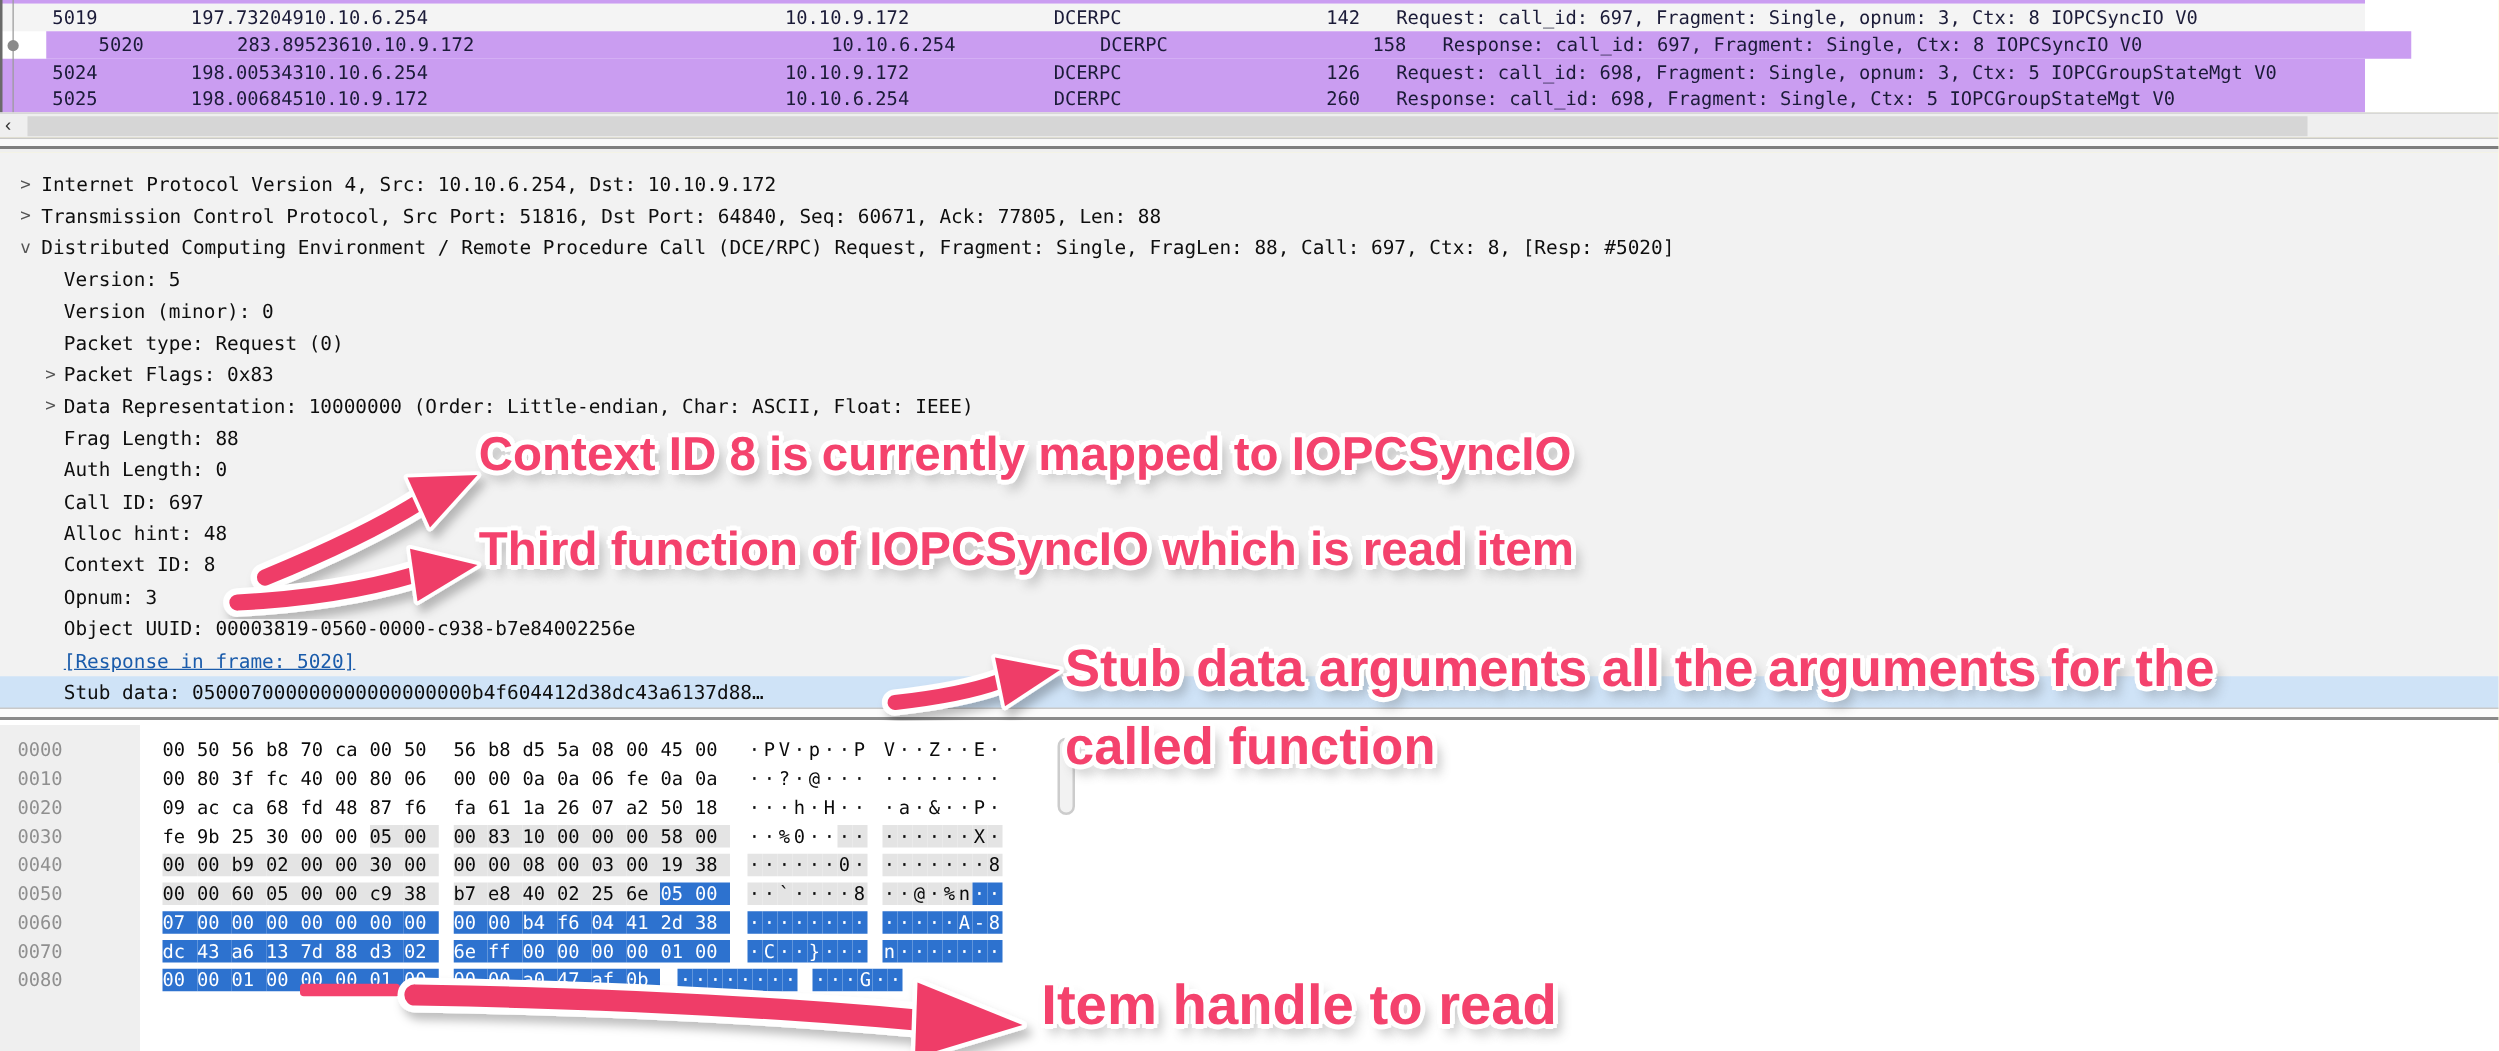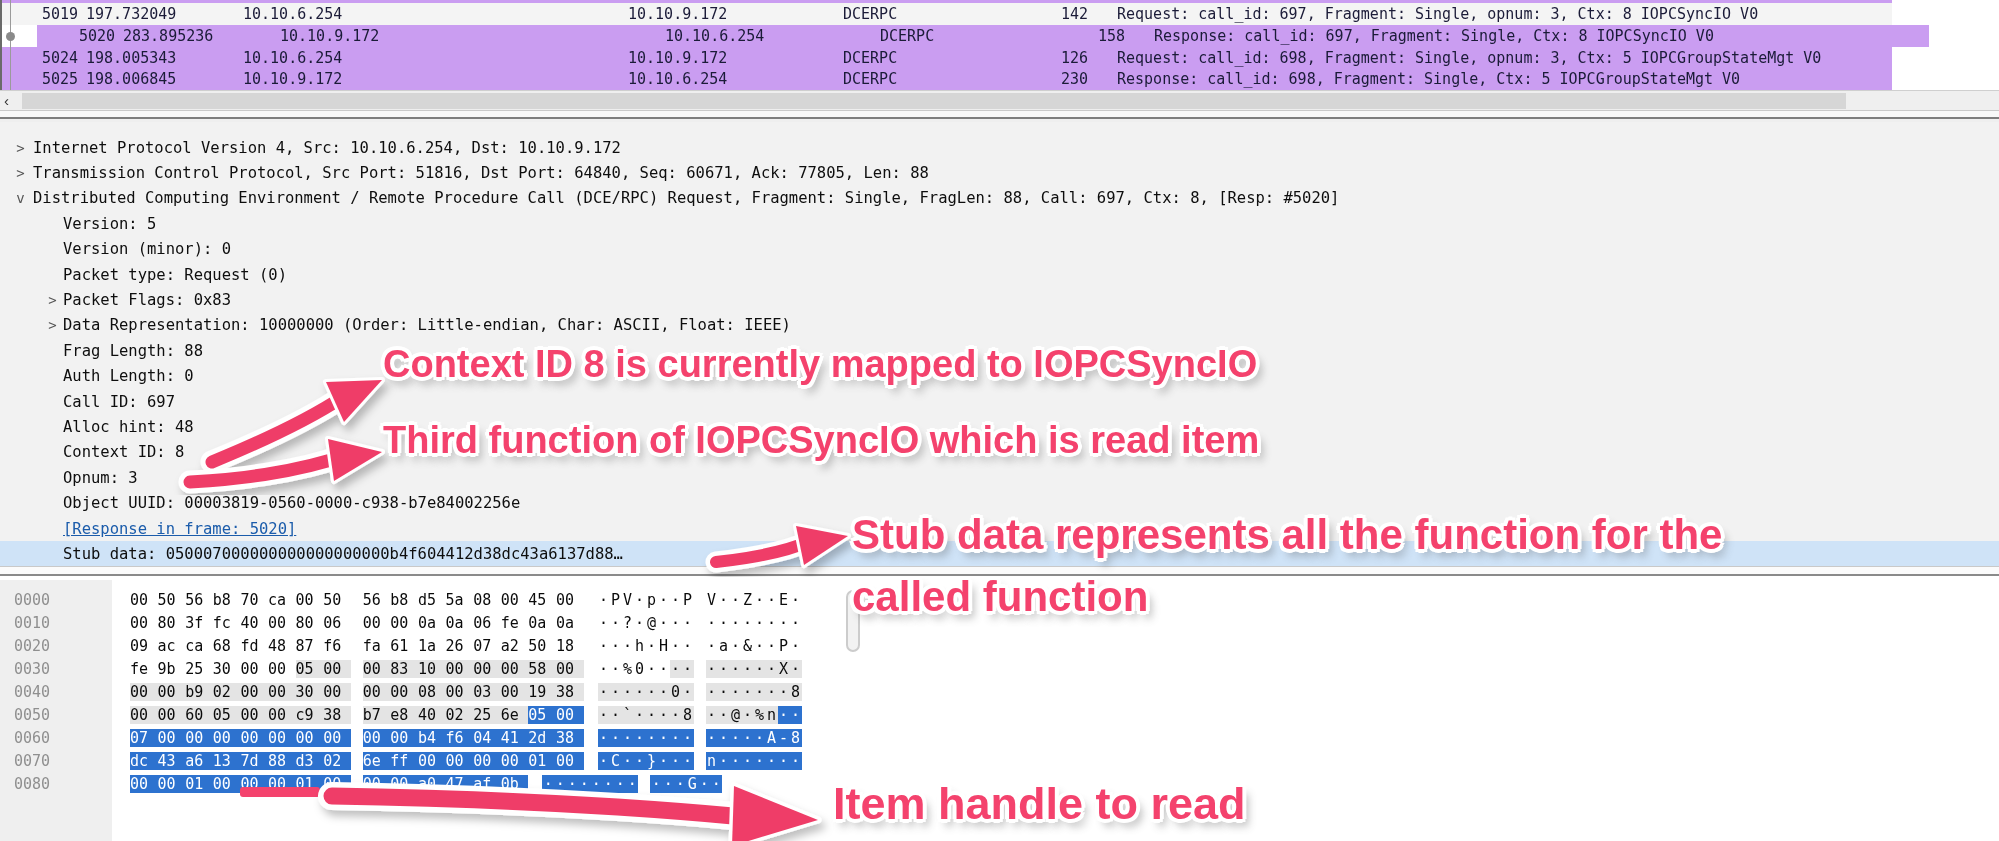--- a/index.html
+++ b/index.html
@@ -8,41 +8,41 @@
        --purple:#ca9df1; --pink:#f4426d; --selblue:#2d72cf; --fieldhl:#cfe3f7; --bgray:#e4e4e4;}
   
   .plist{position:absolute;top:0;left:0;width:1999px;height:90px;background:#ffffff;}
   .leftedge{position:absolute;left:0;top:0;width:2px;height:90px;background:#6a6a6a;}
   .sliver{position:absolute;top:0;left:0;width:1892px;height:3px;background:var(--purple);}
   .prow{position:absolute;left:0;width:1892px;height:22px;display:flex;align-items:center;
         font-size:15px;color:#1b1b38;white-space:pre;}
   .prow.purple{background:var(--purple);}
   .prow.light{background:#f4f4f4;}
   .c-no{flex:0 0 78px;text-align:right;}
-  .c-time{flex:0 0 165px;padding-left:8px;box-sizing:border-box;text-align:left;}
+  .c-time{flex:0 0 165px;padding-left:8px;box-sizing:border-box;text-align:right;}
   .c-src{flex:0 0 385px;}
   .c-dst{flex:0 0 215px;}
   .c-proto{flex:0 0 218px;}
   .c-len{flex:0 0 46px;text-align:left;}
   .c-info{flex:1 1 auto;padding-left:10px;}
   .rail{position:absolute;left:10px;top:0;width:1px;height:90px;background:#9a9a9a;}
   .raildot{position:absolute;left:6px;top:32px;width:9px;height:9px;border-radius:50%;background:#8a8a8a;}
   
   .hscroll{position:absolute;top:90px;left:0;width:1999px;height:20px;background:#efefef;border-top:1px solid #cfcfcf;box-sizing:border-box;}
   .harrow{position:absolute;left:4px;top:1px;font-size:15px;color:#333;font-family:"Liberation Sans",sans-serif;}
   .hthumb{position:absolute;left:22px;top:2px;width:1824px;height:16px;background:#d6d6d6;}
   .split1{position:absolute;top:110px;left:0;width:1999px;height:12px;
           background:linear-gradient(#c9c9c9 0 1px,#f8f8f8 1px 7px,#7d7d7d 7px 9px,#efefef 9px 12px);}
   
   .detail{position:absolute;top:122px;left:0;width:1999px;height:444px;background:#f2f2f2;
           font-size:15.5px;color:#0e0e0e;padding-top:13px;box-sizing:border-box;}
   .drow{height:25.4px;display:flex;align-items:center;white-space:pre;}
   .drow .exp{color:#555;font-size:14px;text-align:center;}
   .drow.lvl0{padding-left:8px;} .drow.lvl0 .exp{flex:0 0 25px;}
-  .drow.lvl1{padding-left:42px;} .drow.lvl1 .exp{flex:0 0 21px;}
+  .drow.lvl1{padding-left:30px;} .drow.lvl1 .exp{flex:0 0 21px;}
   .drow.sel{background:var(--fieldhl);}
   .drow.link .txt{color:#1b5cab;text-decoration:underline;}
   .split2{position:absolute;top:566px;left:0;width:1999px;height:14px;
           background:linear-gradient(#c9c9c9 0 1px,#fbfbfb 1px 8px,#8a8a8a 8px 10px,#ffffff 10px 14px);}
   
   .hexpanel{position:absolute;top:580px;left:0;width:1999px;height:261px;background:#ffffff;
             font-size:15px;color:#0b0b0b;}
   .gutter{position:absolute;left:0;top:0;width:112px;height:261px;background:#efefef;}
   .hrow{position:absolute;left:0;width:1200px;height:23px;display:flex;align-items:center;white-space:pre;}
   .off{flex:0 0 112px;padding-left:14px;box-sizing:border-box;color:#8f8f8f;}
@@ -72,21 +72,21 @@
 <body>
 
 <div id="app" style="--purple: #ca9df1; --pink: #f4426d; --selblue: #2d72cf; --fieldhl: #cfe3f7; --bgray: #e4e4e4;">
 
   <div class="plist">
     <div class="sliver"></div>
     <div id="prows">
         <div class="prow light" style="top: 3px;"><span class="c-no">5019</span><span class="c-time">197.732049</span><span class="c-src">10.10.6.254</span><span class="c-dst">10.10.9.172</span><span class="c-proto">DCERPC</span><span class="c-len">142</span><span class="c-info">Request: call_id: 697, Fragment: Single, opnum: 3, Ctx: 8 IOPCSyncIO V0</span></div>
         <div class="prow purple" style="top: 25px; margin-left: 37px;"><span class="c-no">5020</span><span class="c-time">283.895236</span><span class="c-src">10.10.9.172</span><span class="c-dst">10.10.6.254</span><span class="c-proto">DCERPC</span><span class="c-len">158</span><span class="c-info">Response: call_id: 697, Fragment: Single, Ctx: 8 IOPCSyncIO V0</span></div>
         <div class="prow purple" style="top: 47px;"><span class="c-no">5024</span><span class="c-time">198.005343</span><span class="c-src">10.10.6.254</span><span class="c-dst">10.10.9.172</span><span class="c-proto">DCERPC</span><span class="c-len">126</span><span class="c-info">Request: call_id: 698, Fragment: Single, opnum: 3, Ctx: 5 IOPCGroupStateMgt V0</span></div>
-        <div class="prow purple" style="top: 68px;"><span class="c-no">5025</span><span class="c-time">198.006845</span><span class="c-src">10.10.9.172</span><span class="c-dst">10.10.6.254</span><span class="c-proto">DCERPC</span><span class="c-len">230</span><span class="c-info">Response: call_id: 698, Fragment: Single, Ctx: 5 IOPCGroupStateMgt V0</span></div>
+        <div class="prow purple" style="top: 68px;"><span class="c-no">5025</span><span class="c-time">198.006845</span><span class="c-src">10.10.9.172</span><span class="c-dst">10.10.6.254</span><span class="c-proto">DCERPC</span><span class="c-len">260</span><span class="c-info">Response: call_id: 698, Fragment: Single, Ctx: 5 IOPCGroupStateMgt V0</span></div>
       </div>
     <div class="rail"></div>
     <div class="raildot"></div>
     <div class="leftedge"></div>
   </div>
 
   <div class="hscroll">
     <span class="harrow">‹</span>
     <div class="hthumb"></div>
   </div>
@@ -157,18 +157,18 @@
     <g filter="url(#ashadow)">
       <path d="M332,796 Q560,800 733,816" fill="none" stroke="#ffffff" stroke-width="28" stroke-linecap="round"></path>
       <path d="M332,796 Q560,800 733,816" fill="none" stroke="#ef3e68" stroke-width="17" stroke-linecap="round"></path>
       <polygon points="818,820 732,846 734,786" fill="#ef3e68" stroke="#ffffff" stroke-width="7" stroke-linejoin="round" paint-order="stroke"></polygon>
     </g>
   </svg>
 
   <div class="ann ann1">Context ID 8 is currently mapped to IOPCSyncIO</div>
   <div class="ann ann2">Third function of IOPCSyncIO which is read item</div>
   <div class="ann ann3">
-    <div>Stub data represents all the function for the</div>
+    <div>Stub data arguments all the arguments for the</div>
     <div>called function</div>
   </div>
   <div class="ann ann4">Item handle to read</div>
 
 </div>
 
 </body></html>

